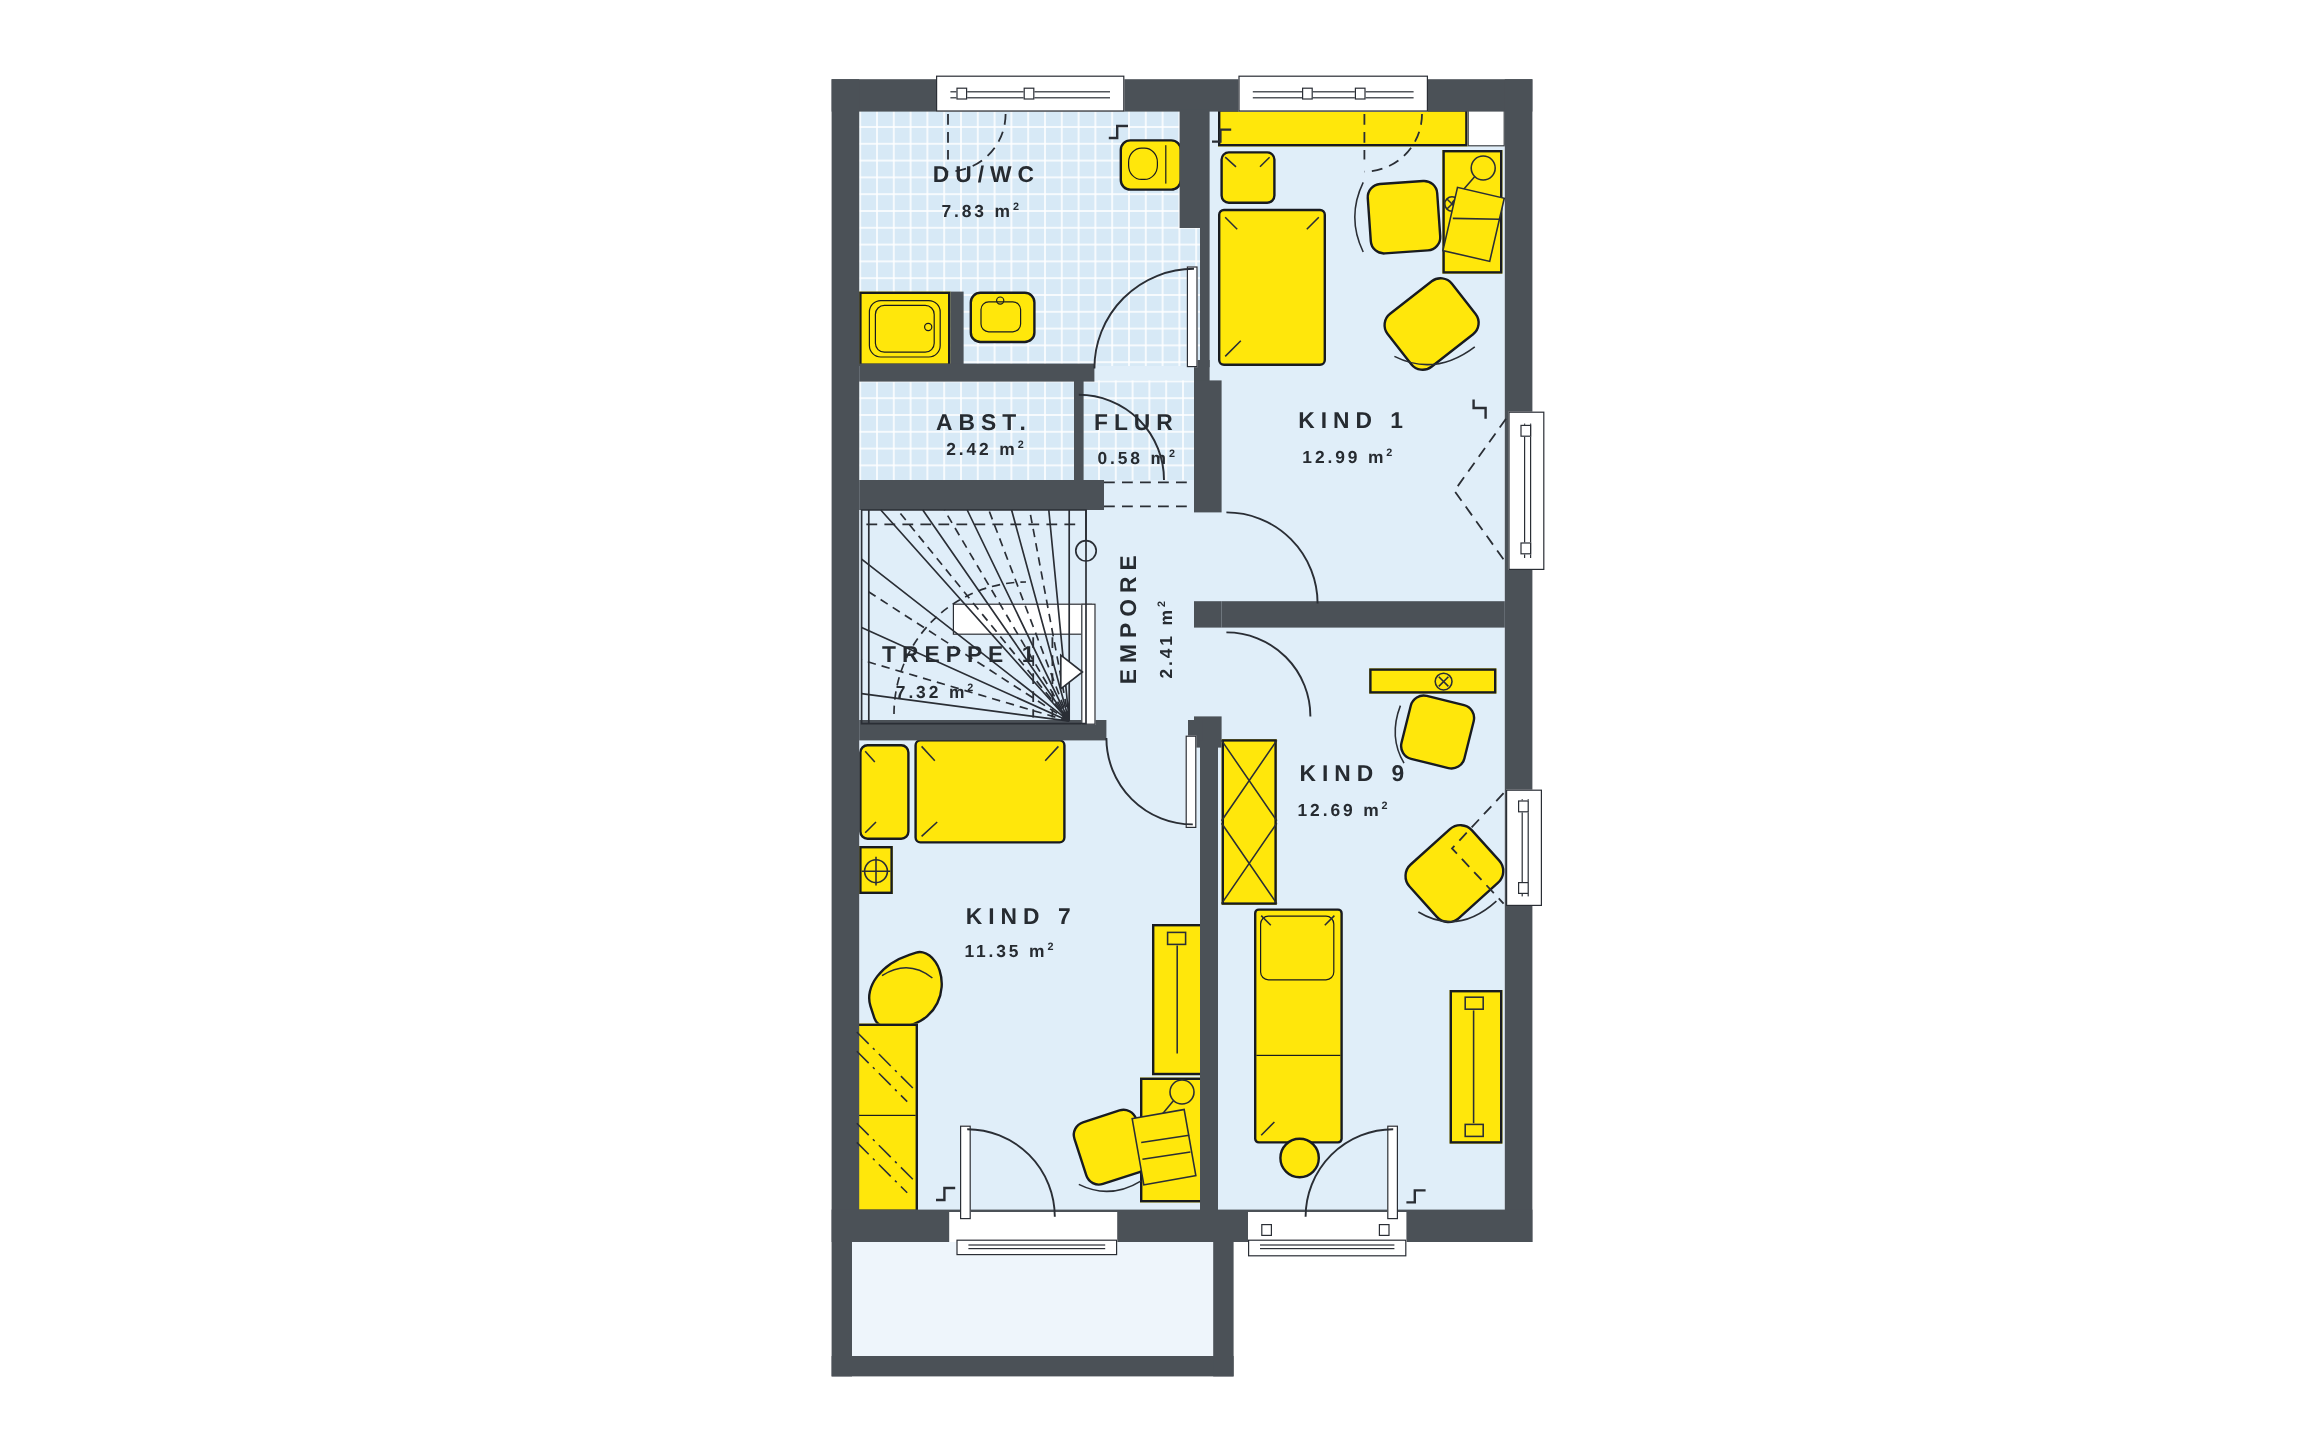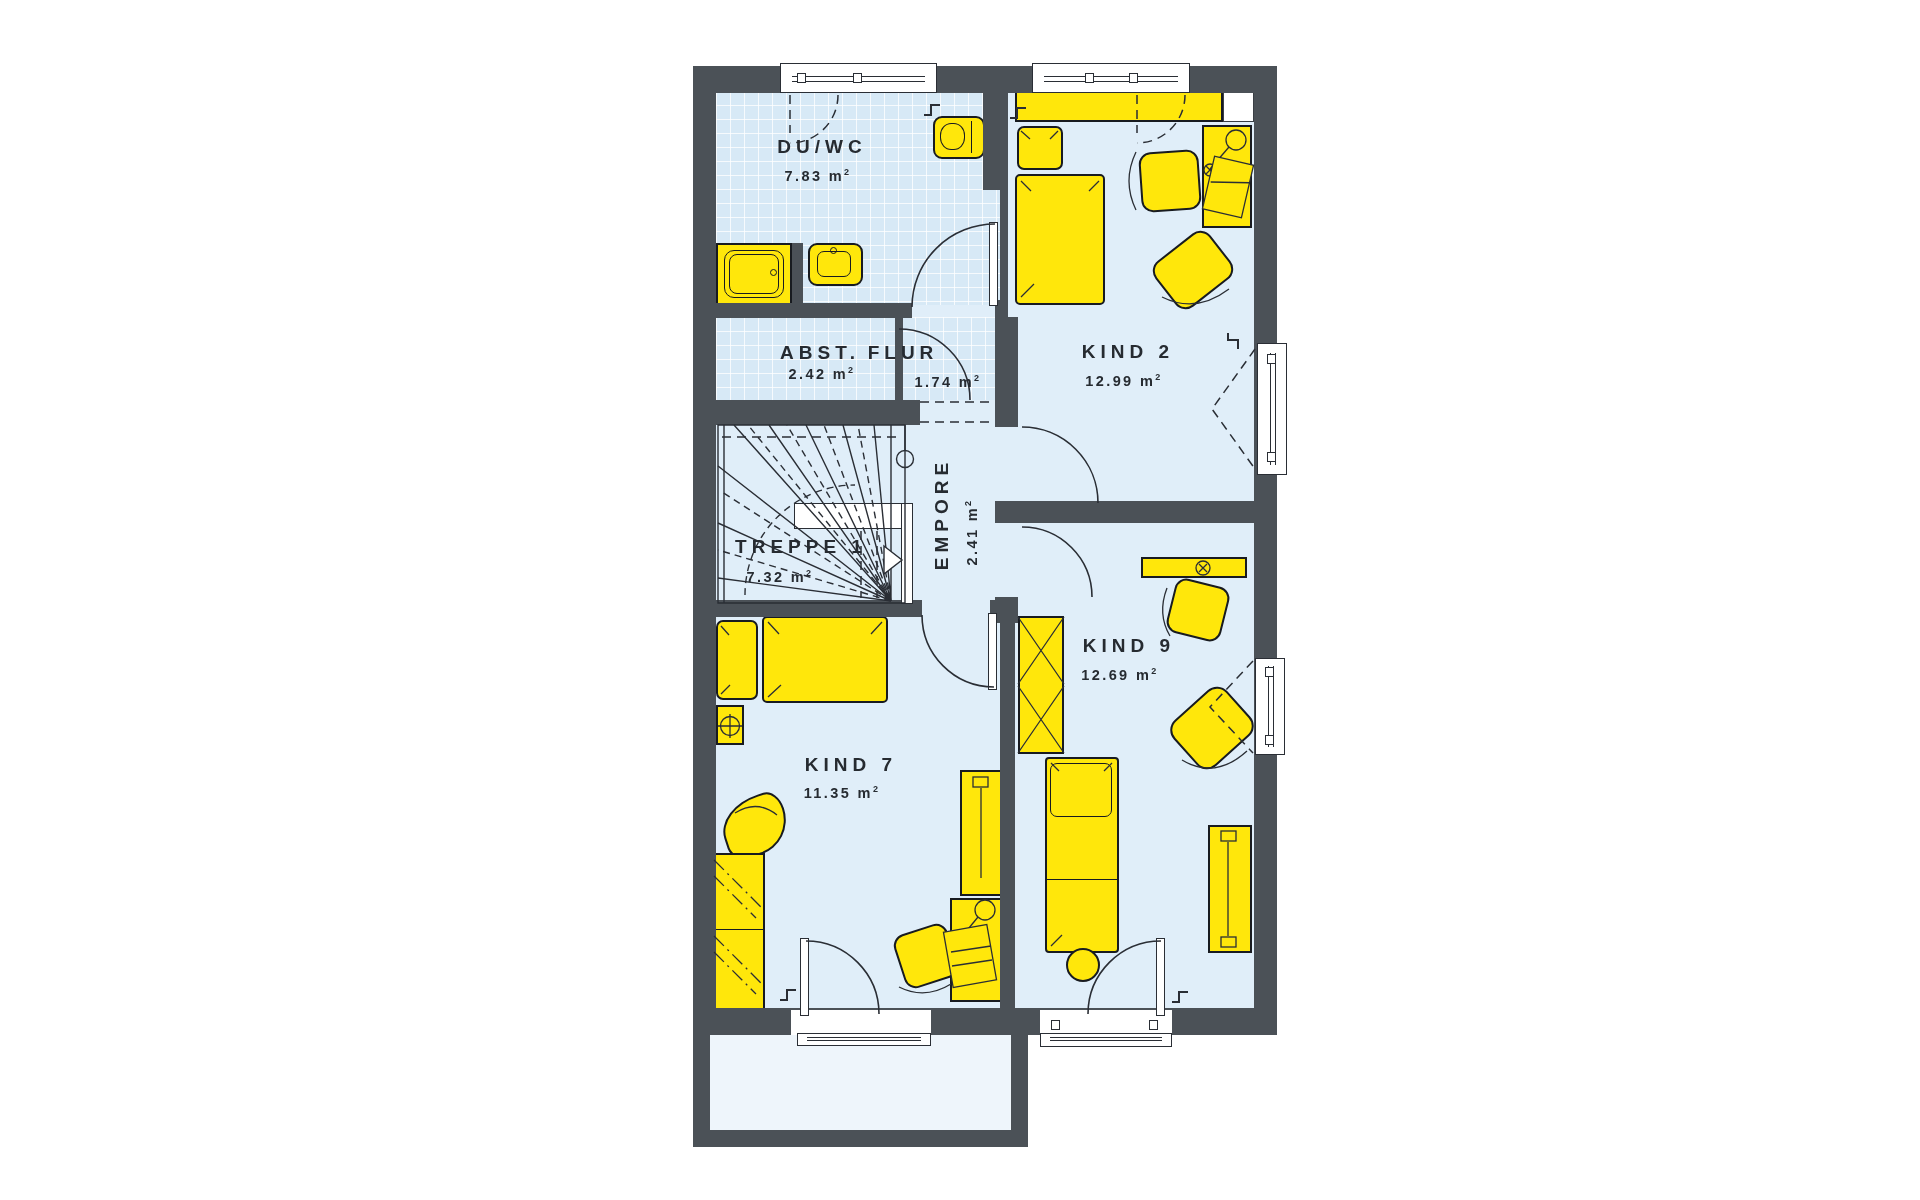--- a/index.html
+++ b/index.html
@@ -227,34 +227,34 @@
       <path d="M735 813 Q757 799 777 815"></path>
     </g>
   </svg>
 
   <div class="rname" style="left:822px;top:136px">DU/WC</div>
   <div class="rarea" style="left:818px;top:167px"><span>7.83 m</span><sup>2</sup></div>
 
   <div class="rname" style="left:820px;top:342px">ABST.</div>
   <div class="rarea" style="left:822px;top:365px"><span>2.42 m</span><sup>2</sup></div>
 
-  <div class="rname" style="left:903px;top:342px">FLUR</div>
-  <div class="rarea" style="left:948px;top:373px"><span>1.74 m</span><sup>2</sup></div>
+  <div class="rname" style="left:947px;top:342px">FLUR</div>
+  <div class="rarea" style="left:948px;top:373px"><span>0.58 m</span><sup>2</sup></div>
 
   <div class="rname" style="left:801px;top:536px">TREPPE 1</div>
   <div class="rarea" style="left:780px;top:568px"><span>7.32 m</span><sup>2</sup></div>
 
   <div class="vwrap" style="left:942px;top:514px">
     <span class="rname">EMPORE</span>
   </div>
   <div class="vwrap" style="left:972px;top:532px">
     <span class="rarea"><span>2.41 m</span><sup>2</sup></span>
   </div>
 
-  <div class="rname" style="left:1128px;top:341px">KIND 2</div>
+  <div class="rname" style="left:1128px;top:341px">KIND 1</div>
   <div class="rarea" style="left:1124px;top:372px"><span>12.99 m</span><sup>2</sup></div>
 
   <div class="rname" style="left:1129px;top:635px">KIND 9</div>
   <div class="rarea" style="left:1120px;top:666px"><span>12.69 m</span><sup>2</sup></div>
 
   <div class="rname" style="left:851px;top:754px">KIND 7</div>
   <div class="rarea" style="left:842px;top:784px"><span>11.35 m</span><sup>2</sup></div>
 
 </div>
 

